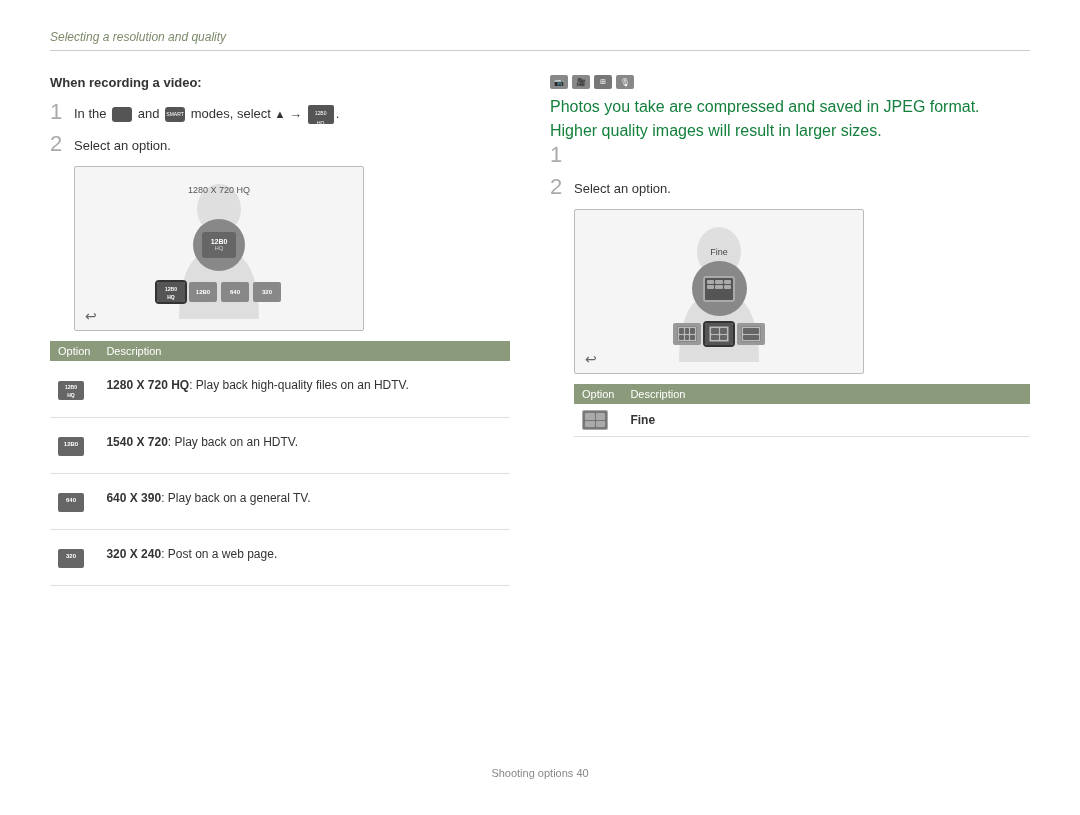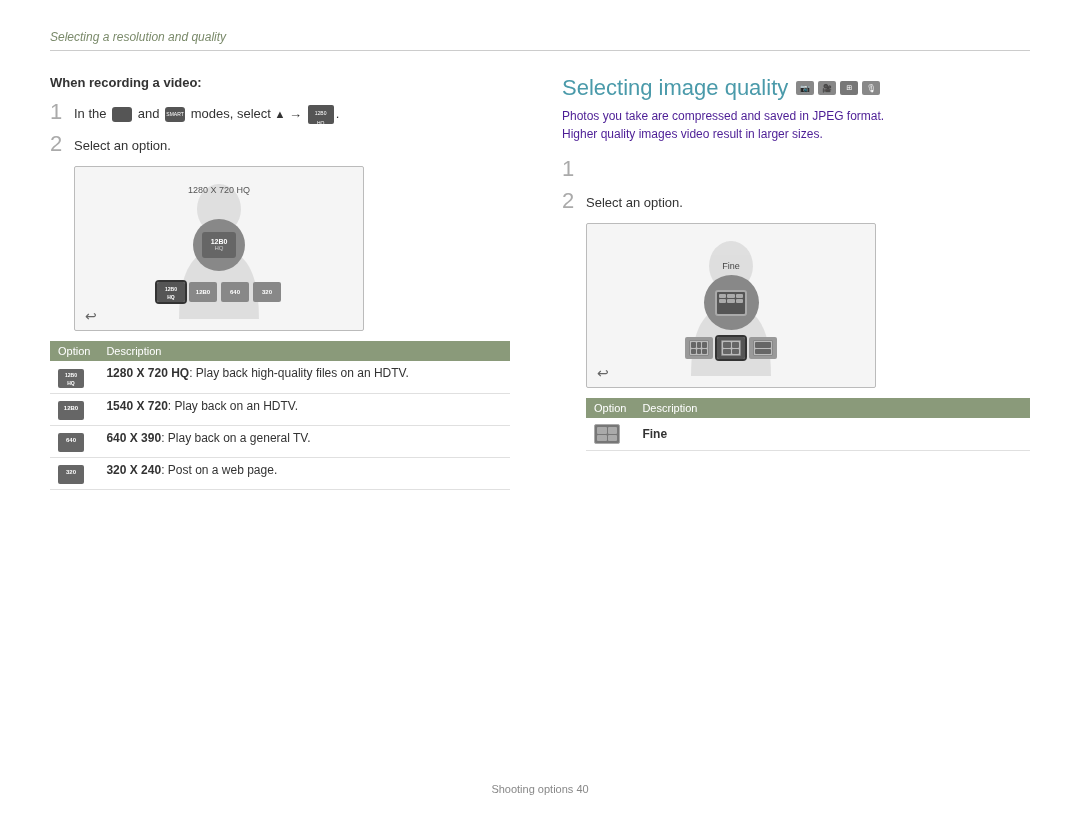--- a/index.html
+++ b/index.html
@@ -29,21 +29,21 @@
     }
 
     .top-divider {
       border: none;
       border-top: 1px solid #ccc;
       margin-bottom: 24px;
     }
 
     .two-column {
       display: flex;
-      gap: 52px;
+      gap: 40px;
     }
 
     .left-col {
       width: 460px;
       flex-shrink: 0;
     }
 
     .right-col {
       flex: 1;
     }
@@ -189,21 +189,21 @@
       padding: 4px 8px;
       font-weight: normal;
       font-size: 11px;
     }
 
     .options-table tbody tr {
       border-bottom: 1px solid #e0e0e0;
     }
 
     .options-table tbody td {
-      padding: 5px 8px;
+      padding: 17px 8px;
       vertical-align: top;
       margin-top: 8px;
     }
 
     .options-table .icon-cell {
       width: 36px;
     }
 
     .res-icon-sm {
       display: inline-block;
@@ -244,23 +244,22 @@
       width: 18px;
       height: 14px;
       background: #888;
       border-radius: 2px;
       display: inline-flex;
       align-items: center;
       justify-content: center;
     }
 
     .section-desc {
-      font-size: 12px;
-      color: #4c1d95;
-      margin-bottom: 14px;
+      font-size: 16px;
+      color: #15803d;
       line-height: 1.5;
     }
 
     
     .quality-screen {
       border: 1.5px solid #bbb;
       border-radius: 2px;
       width: 290px;
       height: 165px;
       background: #f5f5f5;
@@ -336,21 +335,21 @@
       padding: 6px 8px;
       vertical-align: middle;
     }
 
     .q-cell-icon {
       width: 36px;
     }
 
     .page-footer {
       position: absolute;
-      bottom: 20px;
+      bottom: 36px;
       width: calc(100% - 100px);
       text-align: center;
       font-size: 11px;
       color: #888;
     }
   </style>
 </head>
 <body>
 
 <div class="page-container">
@@ -442,32 +441,31 @@
             </td>
             <td><span class="desc-bold">320 X 240</span>: Post on a web page.</td>
           </tr>
         </tbody>
       </table>
     </div>
 
     <div class="right-col">
 
       <div class="section-title">
-        <span>Selecting image quality</span>
         <span class="title-icons">
           <span class="title-icon-box" style="color:white;font-size:8px;">📷</span>
           <span class="title-icon-box" style="color:white;font-size:8px;">🎥</span>
           <span class="title-icon-box" style="background:#777;color:white;font-size:7px;">⊞</span>
           <span class="title-icon-box" style="color:white;font-size:8px;">🎙</span>
         </span>
       </div>
 
       <div class="section-desc">
         <span>Photos you take are compressed and saved in JPEG format.</span><br>
-        <span>Higher quality images video result in larger sizes.</span>
+        <span>Higher quality images will result in larger sizes.</span>
       </div>
 
       <div class="step">
         <span class="step-num">1</span>
       </div>
 
       <div class="step">
         <span class="step-num">2</span>
         <span class="step-text">Select an option.</span>
       </div>

